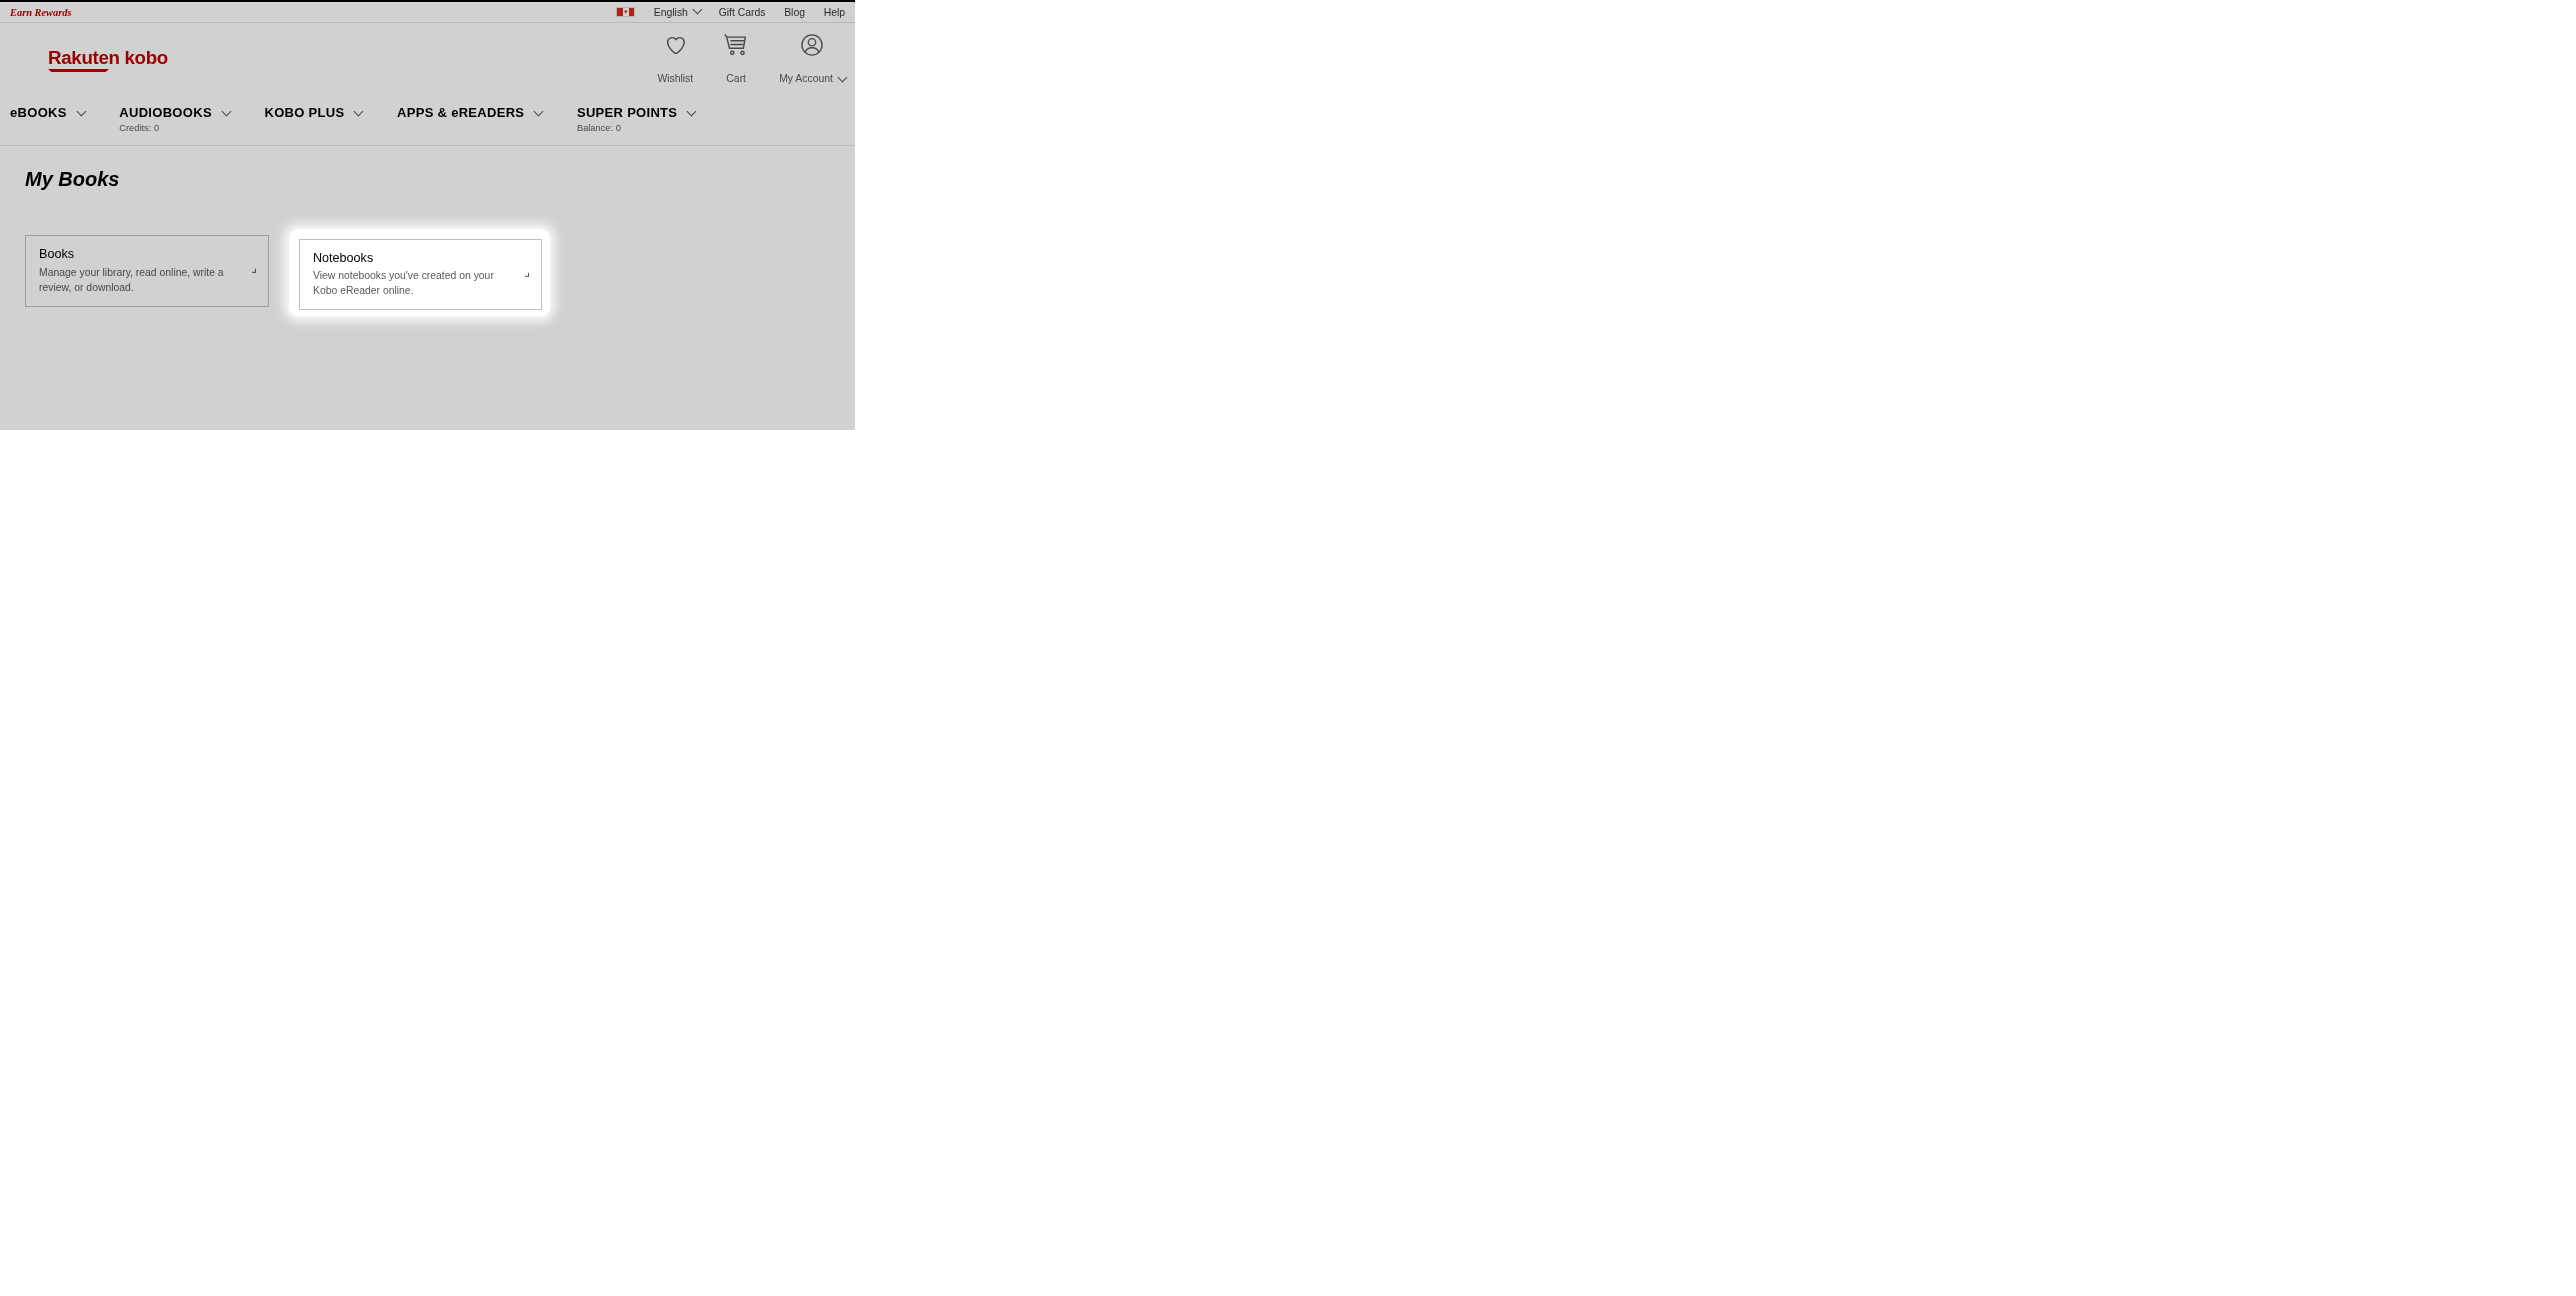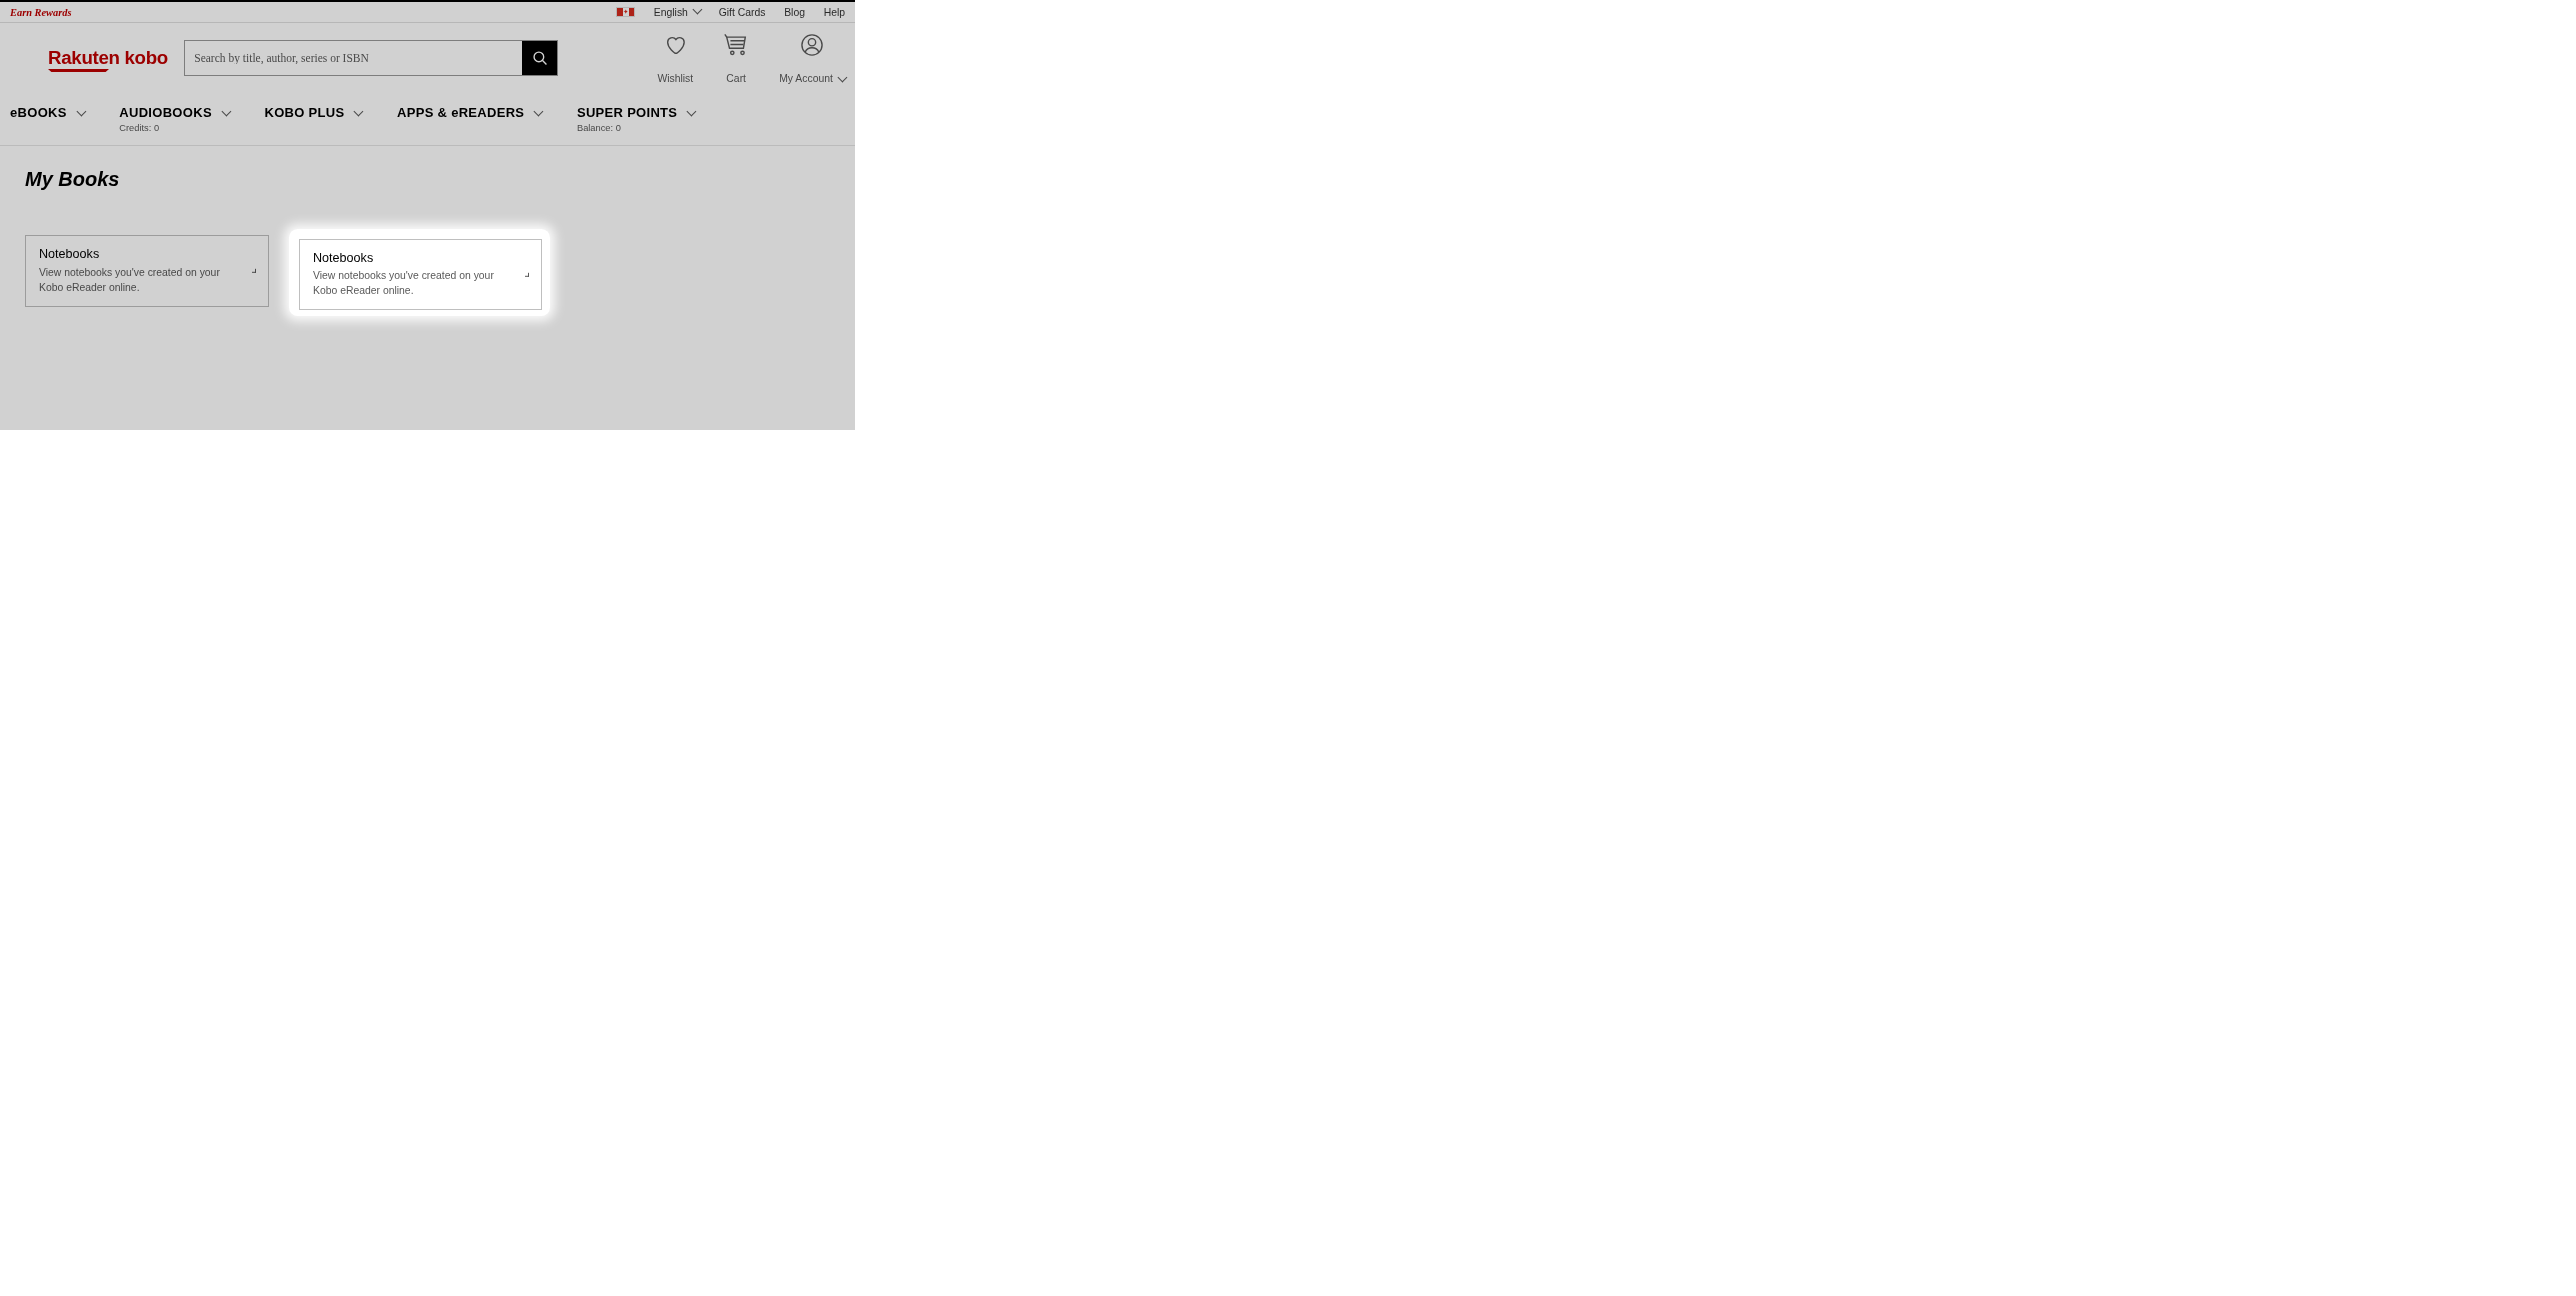--- a/index.html
+++ b/index.html
@@ -213,29 +213,20 @@
     <a class="top-right-item">Blog</a>
     <a class="top-right-item">Help</a>
   </div>
 </div>
 
 <div class="header">
   <div class="logo">
     <span>Rakuten kobo</span>
     <span class="logo-underline"></span>
   </div>
-  <div class="search-wrap">
-    <input class="search-input" type="text" placeholder="Search by title, author, series or ISBN" style="">
-    <div class="search-btn">
-      <svg width="16.5" height="16.5" viewBox="0 0 24 24" fill="none" stroke-width="2">
-        <circle cx="10" cy="10" r="7"></circle>
-          <line x1="21" y1="21" x2="15" y2="15"></line>
-      </svg>
-    </div>
-  </div>
   <div class="header-icons">
     <div class="hi-item">
       <span class="hi-icon">
         <svg width="24" height="22" viewBox="0 0 24 24" fill="none" stroke="#595959" stroke-width="1.5">
           <path d="M12 21s-8-5.5-8-12a5 5 0 0 1 9-3 5 5 0 0 1 9 3c0 6.5-8 12-8 12z"></path>
         </svg>
       </span>
       <span>Wishlist</span>
     </div>
     <div class="hi-item">
@@ -298,20 +289,25 @@
       <span class="chevron"></span>
     </div>
     <div class="nav-sub">Balance: 0</div>
   </div>
 </div>
 
 <div class="content">
   <h1 class="page-title">My Books</h1>
   <div class="cards">
     <div class="card">
+      <div class="card-title">Books</div>
+      <div class="card-desc">Manage your library, read online, write a review, or download.</div>
+      <span class="card-chevron chevron-sm"></span>
+    </div>
+    <div class="card">
       <div class="card-title">Notebooks</div>
       <div class="card-desc">View notebooks you've created on your Kobo eReader online.</div>
       <span class="card-chevron chevron-sm"></span>
     </div>
   </div>
 </div>
 
 <div class="overlay"></div>
 <div class="spotlight"></div>
 <div class="spot-card">

